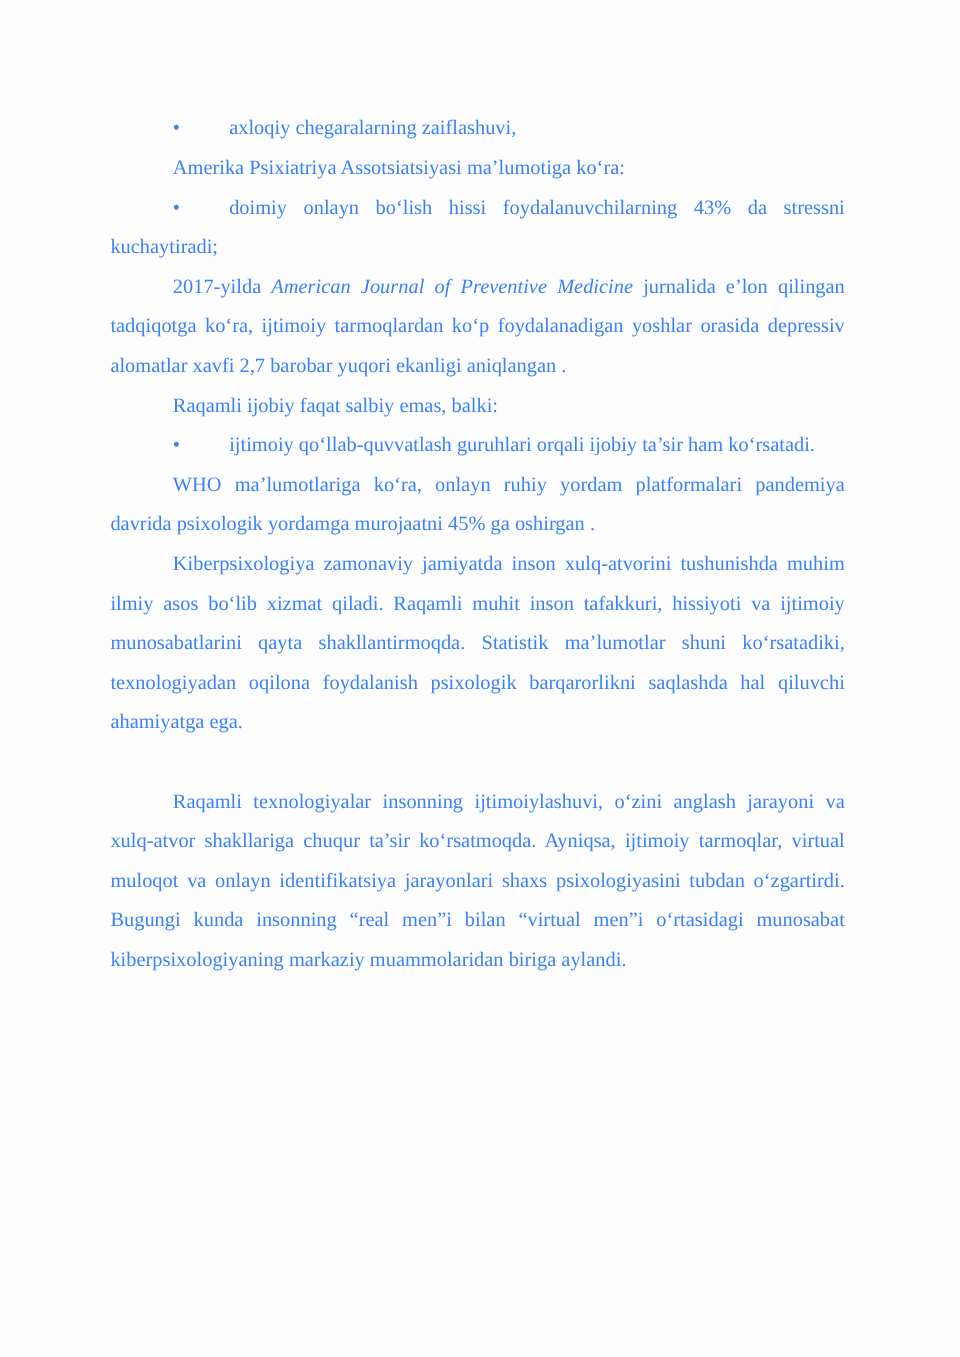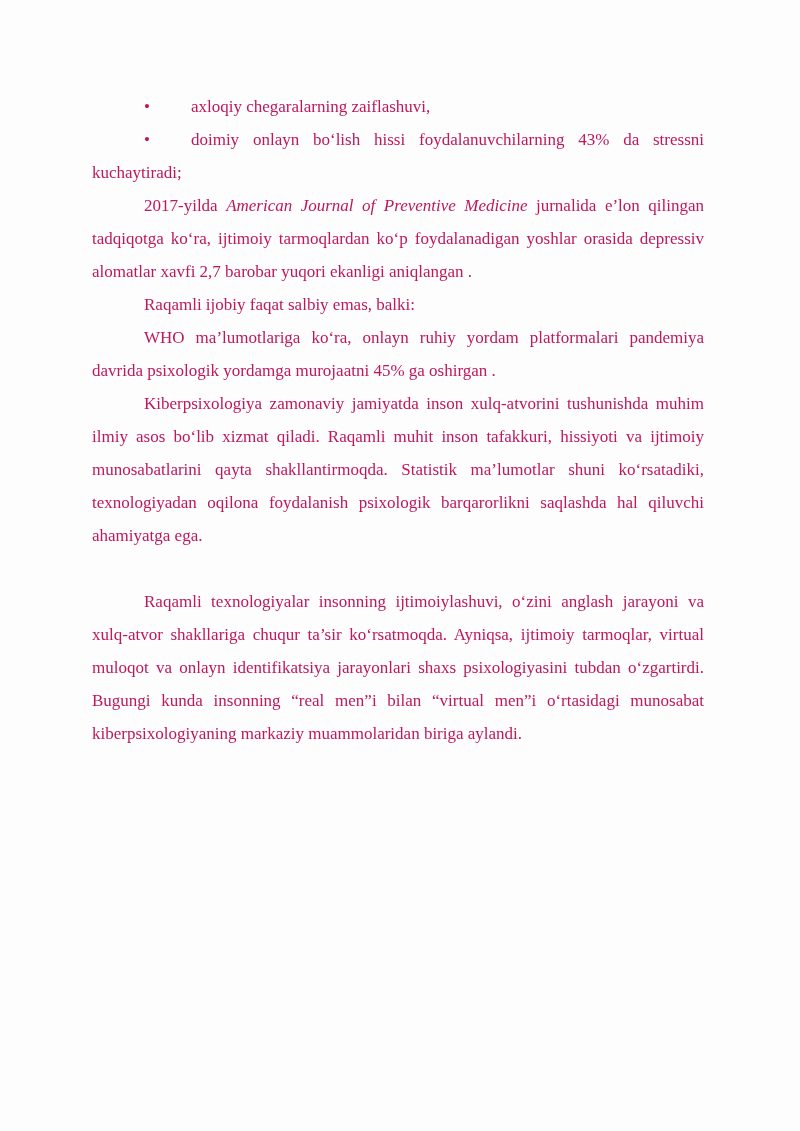--- a/index.html
+++ b/index.html
@@ -11,51 +11,53 @@
   .page {
     position:relative;
     width:800px; height:1131px;
     background:#fdfdfd;
     overflow:hidden;
   }
   .content {
     position:absolute;
     left:92px; top:90px;
     width:612px;
-    color:#be185d;
+    color:#3b82f6;
     font-size:17px;
     line-height:33px;
     text-align:justify;
   }
   p { margin:0; padding:0; }
   p.indent { text-indent:52px; }
   p.bullet { text-indent:52px; }
   .bullet .gap { display:inline-block; width:41px; }
   .italic { font-style:italic;margin-top:16px; }
   .spacer { height:33px; }
 </style>
 </head>
 <body>
 
 <div class="page">
   <div class="content">
 
     <p class="bullet"><span>•</span><span class="gap"></span><span>axloqiy chegaralarning zaiflashuvi,</span></p>
 
 
+    <p class="indent">Amerika Psixiatriya Assotsiatsiyasi ma’lumotiga ko‘ra:</p>
 
     <p class="bullet"><span>•</span><span class="gap"></span><span>doimiy onlayn bo‘lish hissi foydalanuvchilarning 43% da stressni kuchaytiradi;</span></p>
 
 
     <p class="indent"><span>2017-yilda </span><span class="italic">American Journal of Preventive Medicine</span><span> jurnalida e’lon qilingan tadqiqotga ko‘ra, ijtimoiy tarmoqlardan ko‘p foydalanadigan yoshlar orasida depressiv alomatlar xavfi 2,7 barobar yuqori ekanligi aniqlangan .</span></p>
 
     <p class="indent">Raqamli ijobiy faqat salbiy emas, balki:</p>
 
 
 
+    <p class="bullet"><span>•</span><span class="gap"></span><span>ijtimoiy qo‘llab-quvvatlash guruhlari orqali ijobiy ta’sir ham ko‘rsatadi.</span></p>
 
     <p class="indent">WHO ma’lumotlariga ko‘ra, onlayn ruhiy yordam platformalari pandemiya davrida psixologik yordamga murojaatni 45% ga oshirgan .</p>
 
     <p class="indent">Kiberpsixologiya zamonaviy jamiyatda inson xulq-atvorini tushunishda muhim ilmiy asos bo‘lib xizmat qiladi. Raqamli muhit inson tafakkuri, hissiyoti va ijtimoiy munosabatlarini qayta shakllantirmoqda. Statistik ma’lumotlar shuni ko‘rsatadiki, texnologiyadan oqilona foydalanish psixologik barqarorlikni saqlashda hal qiluvchi ahamiyatga ega.</p>
 
     <div class="spacer"></div>
 
     <p class="indent">Raqamli texnologiyalar insonning ijtimoiylashuvi, o‘zini anglash jarayoni va xulq-atvor shakllariga chuqur ta’sir ko‘rsatmoqda. Ayniqsa, ijtimoiy tarmoqlar, virtual muloqot va onlayn identifikatsiya jarayonlari shaxs psixologiyasini tubdan o‘zgartirdi. Bugungi kunda insonning “real men”i bilan “virtual men”i o‘rtasidagi munosabat kiberpsixologiyaning markaziy muammolaridan biriga aylandi.</p>
 
   </div>

